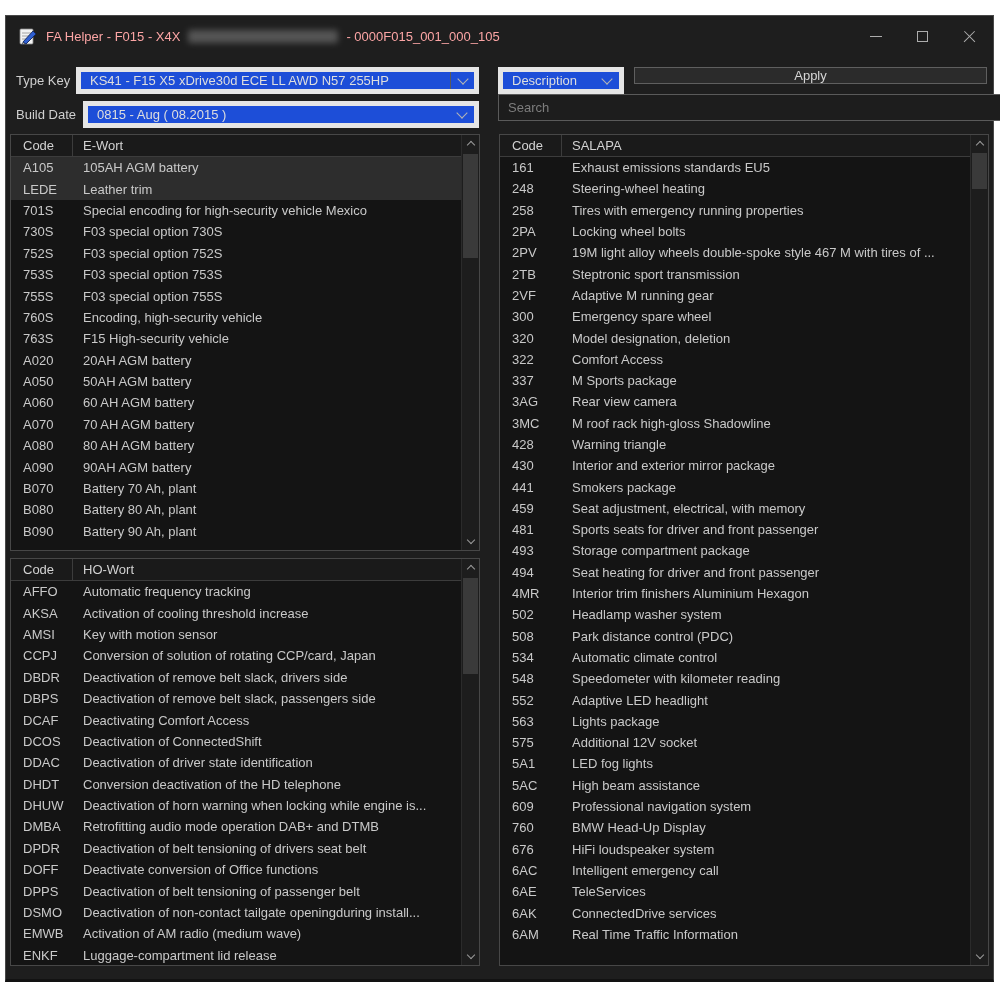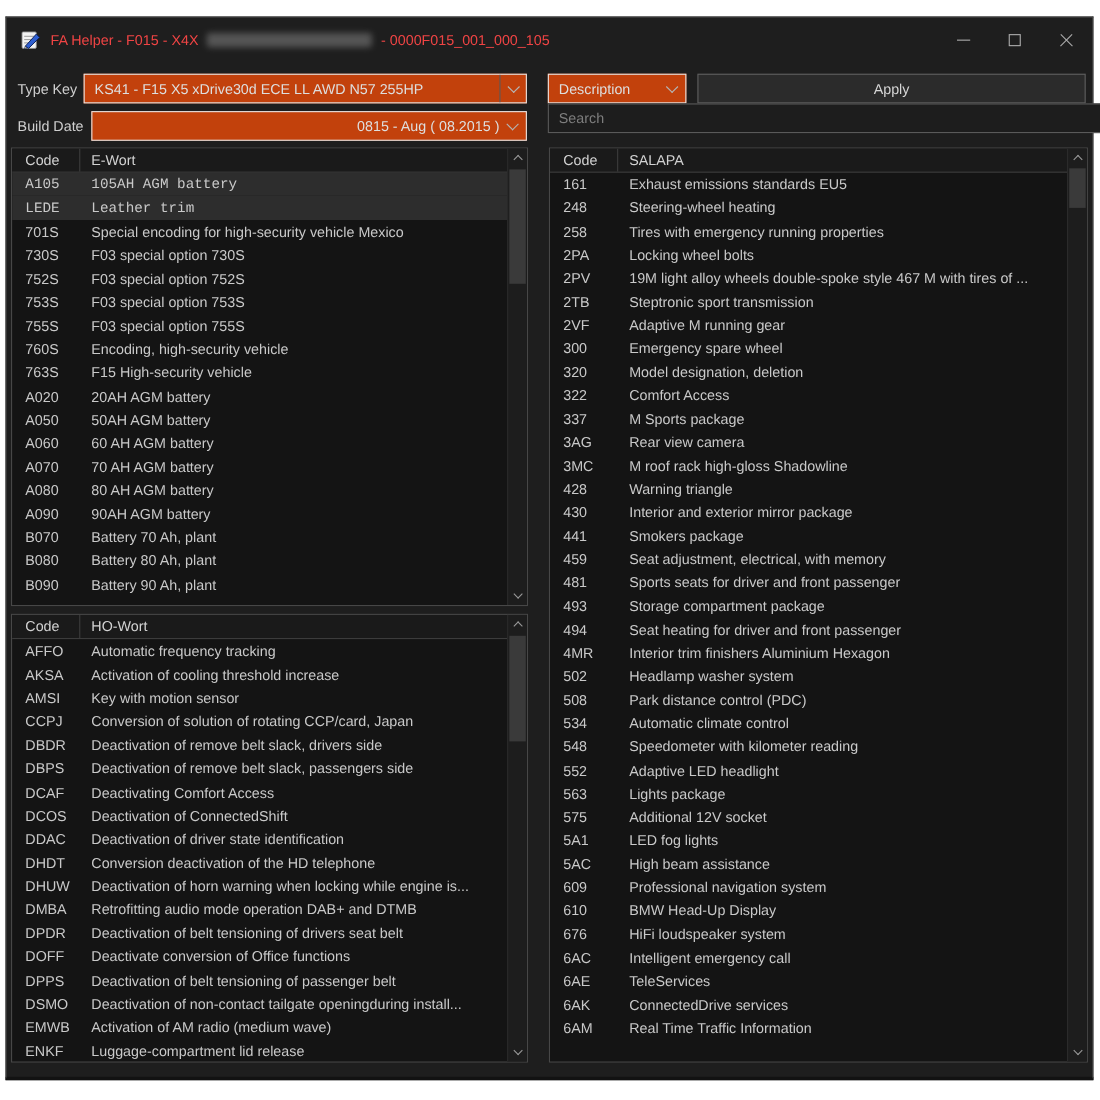--- a/index.html
+++ b/index.html
@@ -7,54 +7,54 @@
 
   .window{
     position:absolute; left:5px; top:15px; width:989px; height:967px;
     background:#1e1e1e; border:1px solid #484848; border-bottom:3px solid #121212;
     color:#d0d0d0;
   }
 
   
   .titlebar{ position:absolute; left:0; top:0; right:0; height:40px; display:flex; align-items:center; }
   .app-icon{ width:18px; height:18px; margin-left:13px; flex:0 0 auto; }
-  .title-text{ margin-left:9px; font-size:13px; color:#ef4444; white-space:nowrap; display:flex; align-items:center; }
+  .title-text{ margin-left:9px; font-size:13px; color:#fca5a5; white-space:nowrap; display:flex; align-items:center; }
   .redacted{ display:inline-block; width:150px; height:13px; background:#5f5f5f; filter:blur(3px); border-radius:2px; margin:0 8px; opacity:.85; }
   .win-buttons{ position:absolute; right:0; top:0; height:40px; display:flex; }
   .win-btn{ width:47px; height:40px; display:flex; align-items:center; justify-content:center; cursor:default; }
   .glyph-min{ width:12px; height:1px; background:#adadad; }
   .glyph-max{ width:11px; height:11px; border:1px solid #adadad; background:transparent; }
   .glyph-close{ position:relative; width:13px; height:13px; }
   .glyph-close::before,.glyph-close::after{ content:""; position:absolute; left:-1px; top:6px; width:15px; height:1.4px; background:#adadad; }
   .glyph-close::before{ transform:rotate(45deg); }
   .glyph-close::after{ transform:rotate(-45deg); }
 
   
   .field-label{ position:absolute; font-size:13px; color:#cfcfcf; line-height:27px; }
-  .combo{ position:absolute; height:27px; background:#c2410c; border:1px solid #e5e5e5; display:flex; align-items:center; font-size:13px; color:#dedede; }
+  .combo{ position:absolute; height:27px; background:#1d4ed8; border:5px solid #e5e5e5; display:flex; align-items:center; font-size:13px; color:#dedede; }
   .combo .combo-text{ padding-left:9px; white-space:nowrap; overflow:hidden; flex:1; }
   .combo .combo-arrow{ flex:0 0 24px; height:100%; display:flex; align-items:center; justify-content:center; }
   .combo .combo-arrow.boxed{ border-left:1px solid #5a5a5a; }
   .chev{ display:inline-block; width:8px; height:8px; border-right:1.5px solid #b5b5b5; border-bottom:1.5px solid #b5b5b5; }
   .chev.down{ transform:rotate(45deg); margin-top:-4px; }
-  .btn{ position:absolute; height:27px; background:#2b2b2b; border:1px solid #5f5f5f; color:#d6d6d6; font-size:13px; display:flex; align-items:center; justify-content:center; font-family:"Liberation Sans",sans-serif; }
+  .btn{ position:absolute; height:17px; background:#2b2b2b; border:1px solid #5f5f5f; color:#d6d6d6; font-size:13px; display:flex; align-items:center; justify-content:center; font-family:"Liberation Sans",sans-serif; }
   .search{ position:absolute; height:27px; background:#1d1d1d; border:1px solid #5a5a5a; color:#dedede; font-size:13px; padding:0 9px; font-family:"Liberation Sans",sans-serif; outline:none; }
   .search::placeholder{ color:#7d7d7d; }
 
   
   .list{ position:absolute; background:#141414; border:1px solid #474747; display:flex; }
   .list-main{ flex:1; display:flex; flex-direction:column; overflow:hidden; }
   .list-header{ flex:0 0 22px; display:flex; align-items:center; background:#1a1a1a; border-bottom:1px solid #3c3c3c; font-size:13px; color:#d2d2d2; }
   .list-header .col-code{ border-right:1px solid #3c3c3c; }
   .col-code{ flex:0 0 62px; padding-left:12px; height:100%; display:flex; align-items:center; white-space:nowrap; }
   .col-desc{ flex:1; padding-left:10px; height:100%; display:flex; align-items:center; white-space:nowrap; overflow:hidden; }
   .list-rows{ flex:1; overflow:hidden; }
   .list-row{ display:flex; height:21.4px; font-size:13px; color:#c9c9c9; }
   .list--salapa .list-row{ height:21.3px; }
-  .list-row.selected{ background:#2d2d2d;font-family:Liberation Mono, monospace; }
+  .list-row.selected{ background:#2d2d2d; }
 
   
   .scrollbar{ flex:0 0 18px; position:relative; background:#1d1d1d; border-left:1px solid #2b2b2b; }
   .sb-arrow{ position:absolute; left:0; width:100%; height:17px; display:flex; align-items:center; justify-content:center; }
   .sb-arrow.up{ top:0; }
   .sb-arrow.down{ bottom:0; }
   .sb-chev{ display:inline-block; width:6px; height:6px; border-right:1.3px solid #9a9a9a; border-bottom:1.3px solid #9a9a9a; }
   .sb-chev.up{ transform:rotate(-135deg); margin-top:3px; }
   .sb-chev.down{ transform:rotate(45deg); margin-top:-3px; }
   .sb-thumb{ position:absolute; left:1px; width:15px; background:#3a3a3a; }
@@ -100,21 +100,21 @@
   </div>
   <div class="combo" style="left:492px; top:51px; width:126px;">
     <span class="combo-text">Description</span>
     <span class="combo-arrow">
         <i class="chev down"></i>
       </span>
   </div>
   <button class="btn" style="left:628px; top:51px; width:353px;">Apply</button>
 
   <div class="field-label" style="left:10px; top:85px;">Build Date</div>
-  <div class="combo" style="left:77px; top:85px; width:396px;text-align:right;">
+  <div class="combo" style="left:77px; top:85px; width:396px;">
     <span class="combo-text">0815 - Aug ( 08.2015 )</span>
     <span class="combo-arrow">
         <i class="chev down"></i>
       </span>
   </div>
   <input class="search" style="left: 492px; top: 78px; width: 578px;" type="text" placeholder="Search">
 
   <div class="list" style="left:4px; top:118px; width:470px; height:417px;">
     <div class="list-main">
       <div class="list-header">
@@ -424,21 +424,21 @@
           </div>
           <div class="list-row">
             <span class="col-code">5AC</span>
             <span class="col-desc">High beam assistance</span>
           </div>
           <div class="list-row">
             <span class="col-code">609</span>
             <span class="col-desc">Professional navigation system</span>
           </div>
           <div class="list-row">
-            <span class="col-code">610</span>
+            <span class="col-code">760</span>
             <span class="col-desc">BMW Head-Up Display</span>
           </div>
           <div class="list-row">
             <span class="col-code">676</span>
             <span class="col-desc">HiFi loudspeaker system</span>
           </div>
           <div class="list-row">
             <span class="col-code">6AC</span>
             <span class="col-desc">Intelligent emergency call</span>
           </div>

